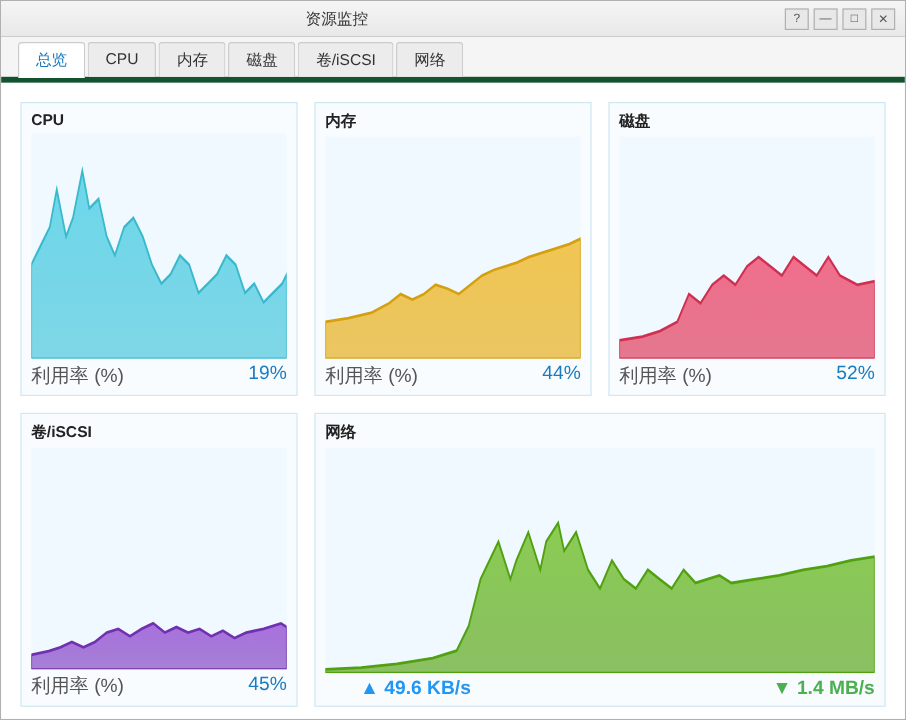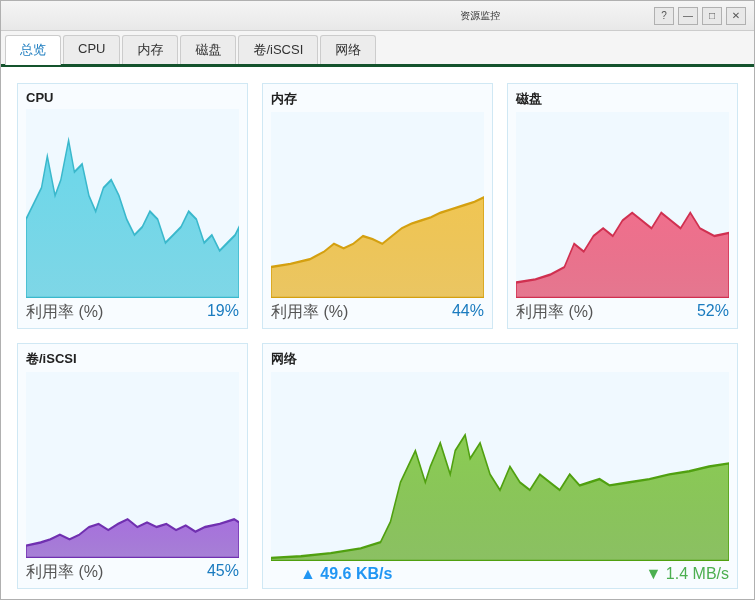--- a/index.html
+++ b/index.html
@@ -27,22 +27,22 @@
       justify-content: space-between;
       padding: 0 8px;
       border-bottom: 1px solid #ccc;
       flex-shrink: 0;
     }
     .title-bar-left {
       flex: 1;
     }
     .title-bar-center {
       flex: 1;
-      text-align: right;
-      font-size: 10px;
+      text-align: left;
+      font-size: 13px;
       color: #333;
     }
     .title-bar-right {
       flex: 1;
       display: flex;
       justify-content: flex-end;
       gap: 4px;
     }
     .title-btn {
       width: 20px;
@@ -52,22 +52,22 @@
       font-size: 10px;
       display: flex;
       align-items: center;
       justify-content: center;
       cursor: pointer;
       color: #555;
     }
     .tabs-bar {
       display: flex;
       background: #f5f5f5;
-      border-bottom: 3px solid #14532d;
-      padding: 4px 0 0 4px;
+      border-bottom: 5px solid #14532d;
+      padding: 4px 0 0 14px;
       flex-shrink: 0;
       gap: 2px;
     }
     .tab {
       padding: 5px 14px;
       font-size: 13px;
       cursor: pointer;
       border: 1px solid #ccc;
       border-bottom: none;
       background: #ececec;
@@ -136,21 +136,21 @@
     .card-net {
       grid-column: 2 / 4;
       grid-row: 2;
     }
     .net-footer {
       display: flex;
       gap: 16px;
       align-items: center;
     }
     .net-up { color: #2196F3; font-weight: bold; margin-left: 29px; }
-    .net-down { color: #4CAF50; font-weight: normal; }
+    .net-down { color: #4CAF50; font-weight: bold; }
     .arrow-up { color: #2196F3; }
     .arrow-down { color: #4CAF50; }
   </style>
 </head>
 <body>
 
 <div class="window">
 
   <div class="title-bar">
     <div class="title-bar-left"></div>

